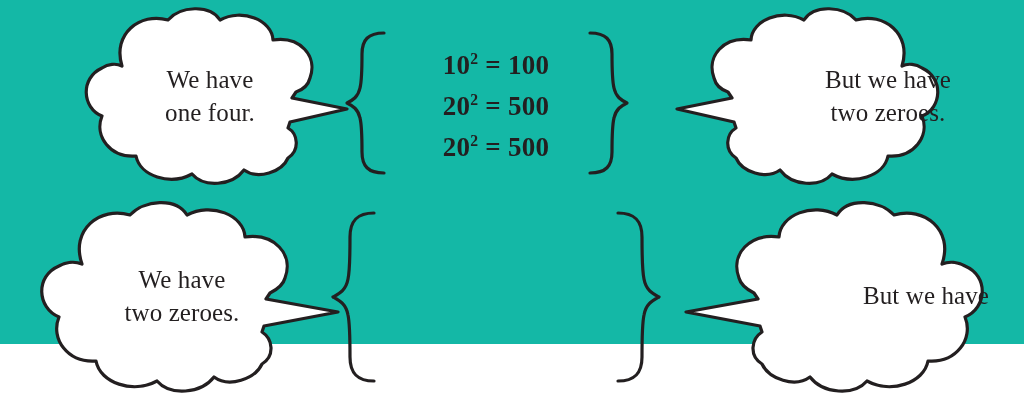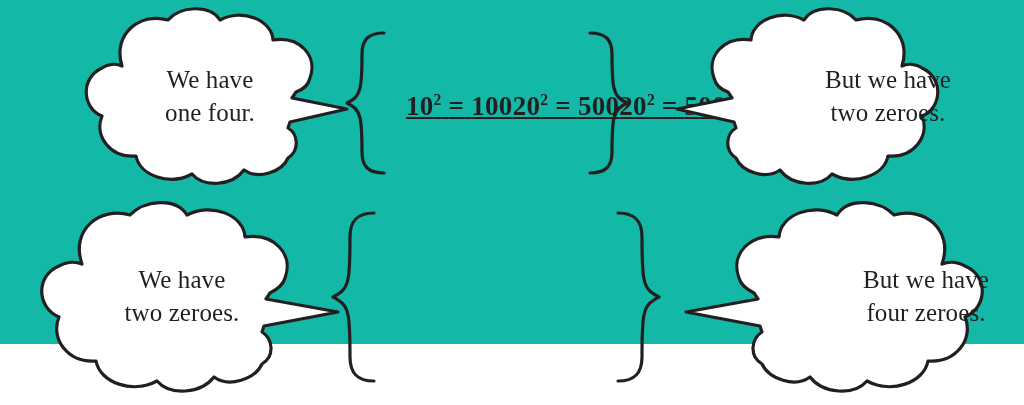--- a/index.html
+++ b/index.html
@@ -81,26 +81,26 @@
     stroke: #231f20;
     stroke-width: 3.2;
     stroke-linecap: round;
     stroke-linejoin: round;
   }
 
   
   .eq-list {
     position: absolute;
     display: flex;
+    flex-direction: column;
     align-items: center;
-    justify-content: flex-start;
+    justify-content: center;
     font-weight: bold;
     color: #231f20;
     letter-spacing: 0.3px;
-    text-decoration: underline;
   }
   .eq-line {
     white-space: nowrap;
   }
   .eq-line sup {
     font-size: 0.58em;
     vertical-align: super;
     line-height: 0;
     letter-spacing: 0;
   }
@@ -301,18 +301,17 @@
           C 97,179 123,188 138,177
           C 151,194 182,196 195,181
           C 219,194 252,183 256,161
           C 284,163 302,139 293,117
           C 315,108 317,76 293,66
           C 286,62 277,61 270,64 Z
         "></path>
       </svg>
       <div class="cloud-text">
         <span class="ln">But we have</span>
-        <span class="ln">four zeroes.</span>
       </div>
     </div>
   </div>
 
 </div>
 
 </body></html>

